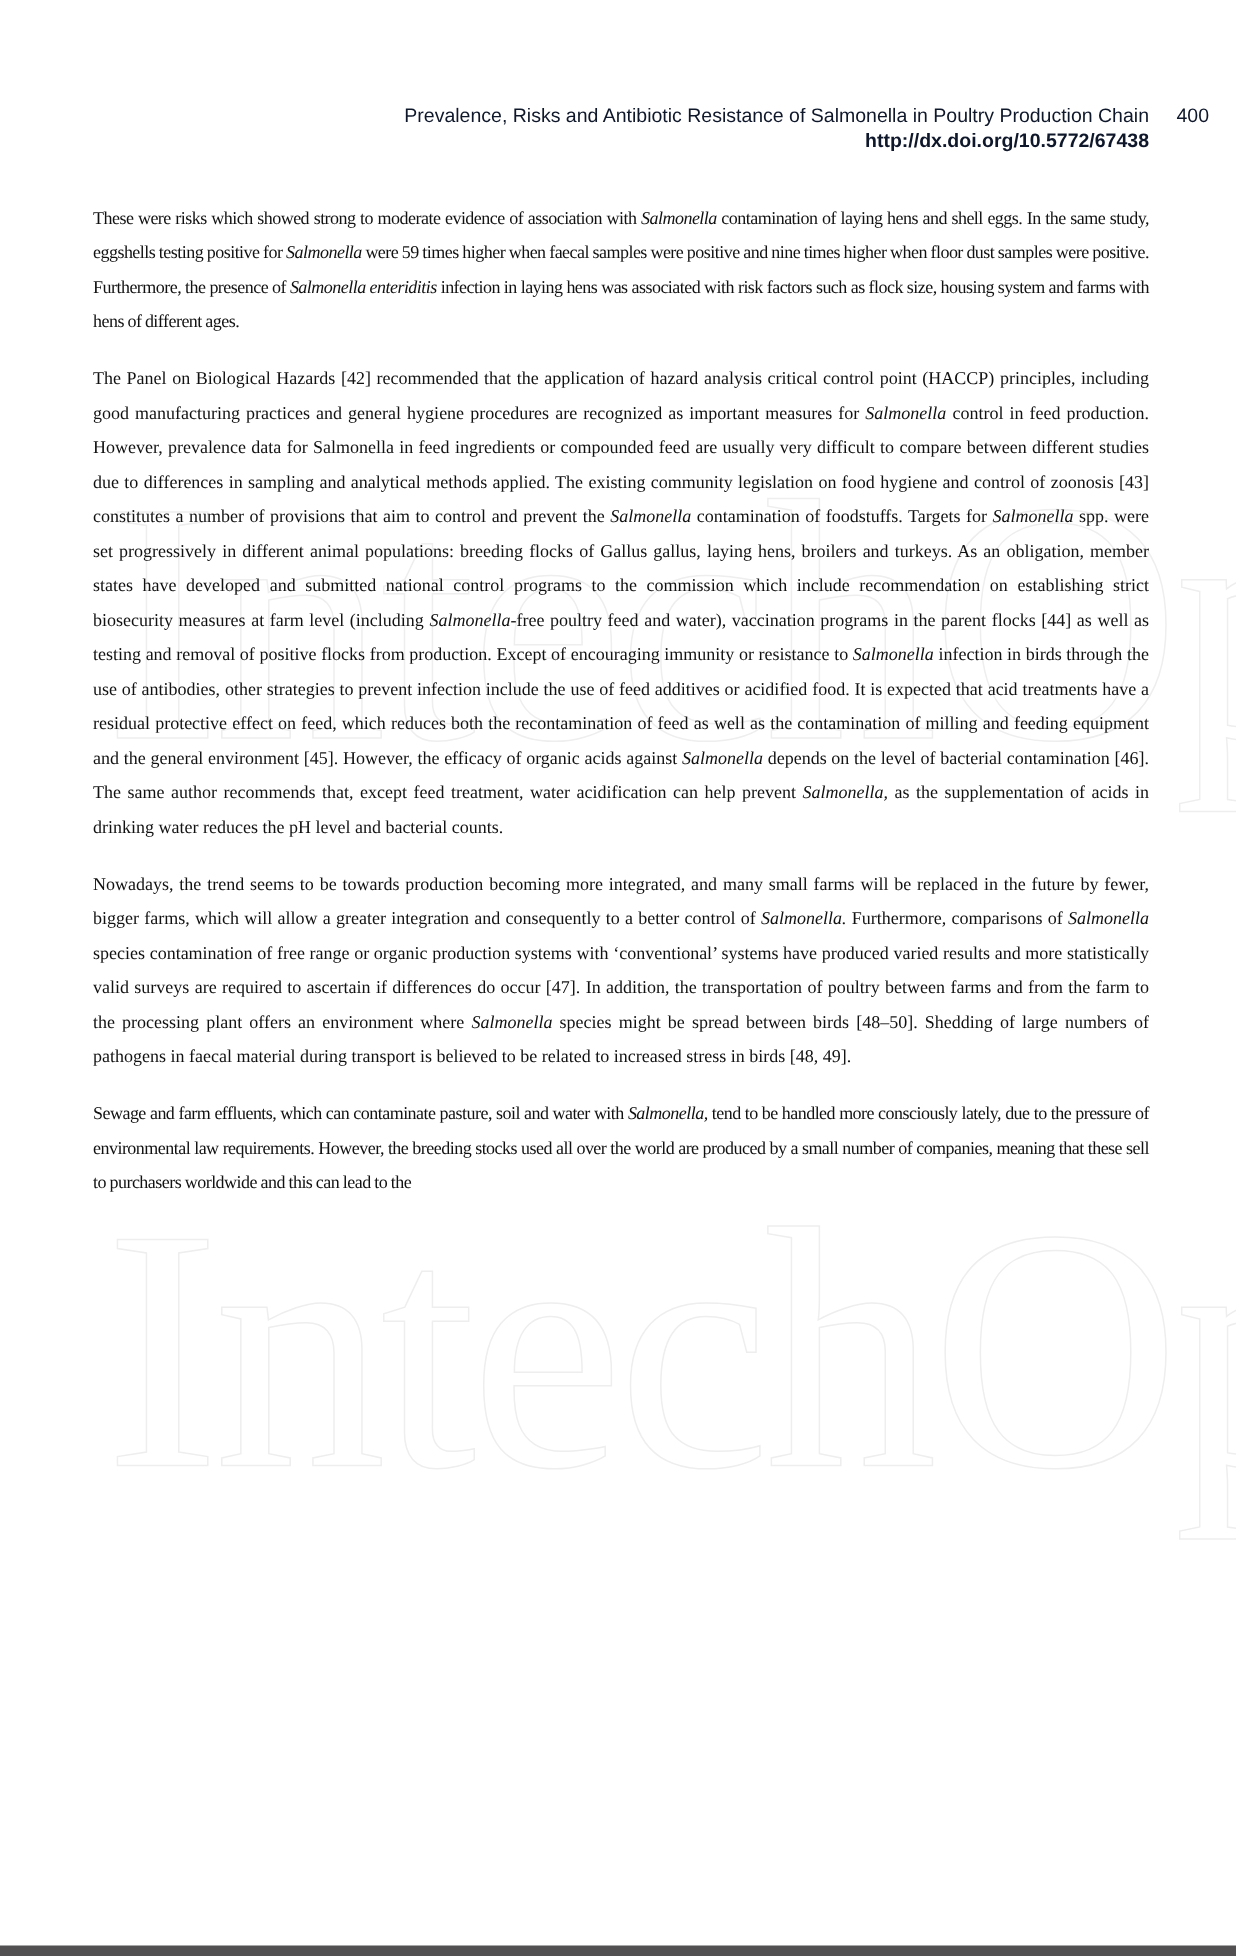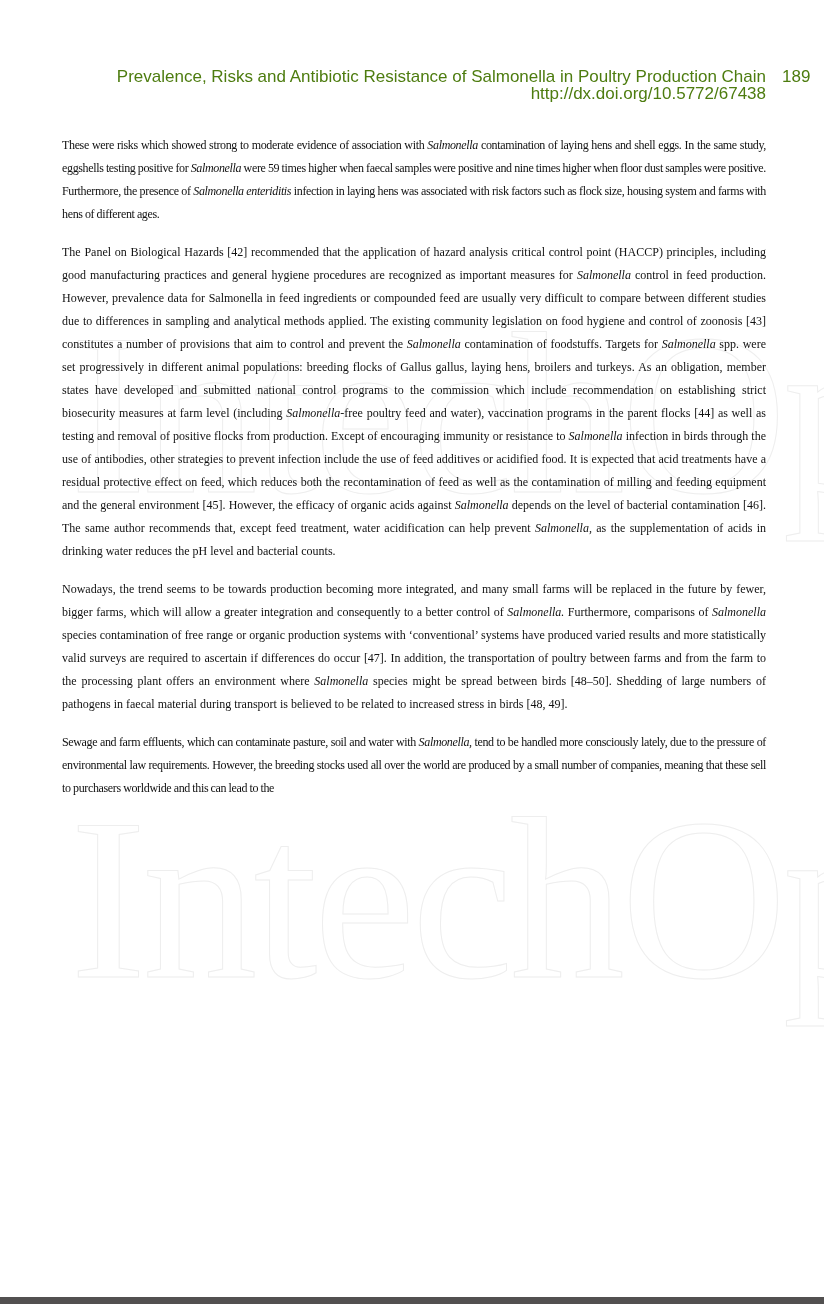--- a/index.html
+++ b/index.html
@@ -2,26 +2,26 @@
 <html><head>
 <meta charset="utf-8">
 <style>
   html, body { margin: 0; padding: 0; }
   body {
     width: 824px; height: 1304px; background: #ffffff; position: relative; overflow: hidden;
     color: #111111;
   }
   .header {
     position: absolute; top: 68px; right: 18px; width: 700px;
-    font-family: "Liberation Sans", sans-serif; font-size: 17px; line-height: 17px; color: #4d7c0f;
+    font-family: "Liberation Sans", sans-serif; font-size: 13px; line-height: 17px; color: #0f172a;
   }
   .header-line1 { display: flex; justify-content: flex-end; align-items: baseline; }
   .header-title { margin-right: 16px; }
   .header-page { width: 24px; text-align: right; }
-  .header-line2 { text-align: right; padding-right: 40px; }
+  .header-line2 { text-align: right; padding-right: 40px; font-weight: bold; }
   .watermark {
     position: absolute; left: 70px; font-family: "Liberation Serif", serif; font-size: 230px;
     color: transparent; -webkit-text-stroke: 1px #eeeeee; letter-spacing: -4px; white-space: nowrap;
     z-index: 0; pointer-events: none; line-height: 1;
   }
   .wm1 { top: 300px; }
   .wm2 { top: 785px; }
   .body-text {
     position: absolute; left: 62px; top: 134px; width: 704px; z-index: 1;
     font-family: "Liberation Serif", serif; font-size: 12px; line-height: 23px;
@@ -35,21 +35,21 @@
 </style>
 </head>
 <body>
 
 <div class="watermark wm1">IntechOpen</div>
 <div class="watermark wm2">IntechOpen</div>
 
 <div class="header">
   <div class="header-line1">
     <span class="header-title">Prevalence, Risks and Antibiotic Resistance of Salmonella in Poultry Production Chain</span>
-    <span class="header-page">189</span>
+    <span class="header-page">400</span>
   </div>
   <div class="header-line2">
     <span>http://dx.doi.org/10.5772/67438</span>
   </div>
 </div>
 
 <div class="body-text">
   <p class="tight">These were risks which showed strong to moderate evidence of association with <i>Salmonella</i> contamination of laying hens and shell eggs. In the same study, eggshells testing positive for <i>Salmonella</i> were 59 times higher when faecal samples were positive and nine times higher when floor dust samples were positive. Furthermore, the presence of <i>Salmonella enteriditis</i> infection in laying hens was associated with risk factors such as flock size, housing system and farms with hens of different ages.</p>
   <p>The Panel on Biological Hazards [42] recommended that the application of hazard analy­sis critical control point (HACCP) principles, including good manufacturing practices and general hygiene procedures are recognized as important measures for <i>Salmonella</i> control in feed production. However, prevalence data for Salmonella in feed ingredients or com­pounded feed are usually very difficult to compare between different studies due to dif­ferences in sampling and analytical methods applied. The existing community legislation on food hygiene and control of zoonosis [43] constitutes a number of provisions that aim to control and prevent the <i>Salmonella</i> contamination of foodstuffs. Targets for <i>Salmonella</i> spp. were set progressively in different animal populations: breeding flocks of Gallus gal­lus, laying hens, broilers and turkeys. As an obligation, member states have developed and submitted national control programs to the commission which include recommendation on establishing strict biosecurity measures at farm level (including <i>Salmonella</i>-free poultry feed and water), vaccination programs in the parent flocks [44] as well as testing and removal of positive flocks from production. Except of encouraging immunity or resistance to <i>Salmonella</i> infection in birds through the use of antibodies, other strategies to prevent infection include the use of feed additives or acidified food. It is expected that acid treatments have a residual protective effect on feed, which reduces both the recontamination of feed as well as the con­tamination of milling and feeding equipment and the general environment [45]. However, the efficacy of organic acids against <i>Salmonella</i> depends on the level of bacterial contamina­tion [46]. The same author recommends that, except feed treatment, water acidification can help prevent <i>Salmonella,</i> as the supplementation of acids in drinking water reduces the pH level and bacterial counts.</p>
   <p>Nowadays, the trend seems to be towards production becoming more integrated, and many small farms will be replaced in the future by fewer, bigger farms, which will allow a greater integration and consequently to a better control of <i>Salmonella.</i> Furthermore, comparisons of <i>Salmonella</i> species contamination of free range or organic production systems with ‘conven­tional’ systems have produced varied results and more statistically valid surveys are required to ascertain if differences do occur [47]. In addition, the transportation of poultry between farms and from the farm to the processing plant offers an environment where <i>Salmonella</i> spe­cies might be spread between birds [48–50]. Shedding of large numbers of pathogens in faecal material during transport is believed to be related to increased stress in birds [48, 49].</p>

